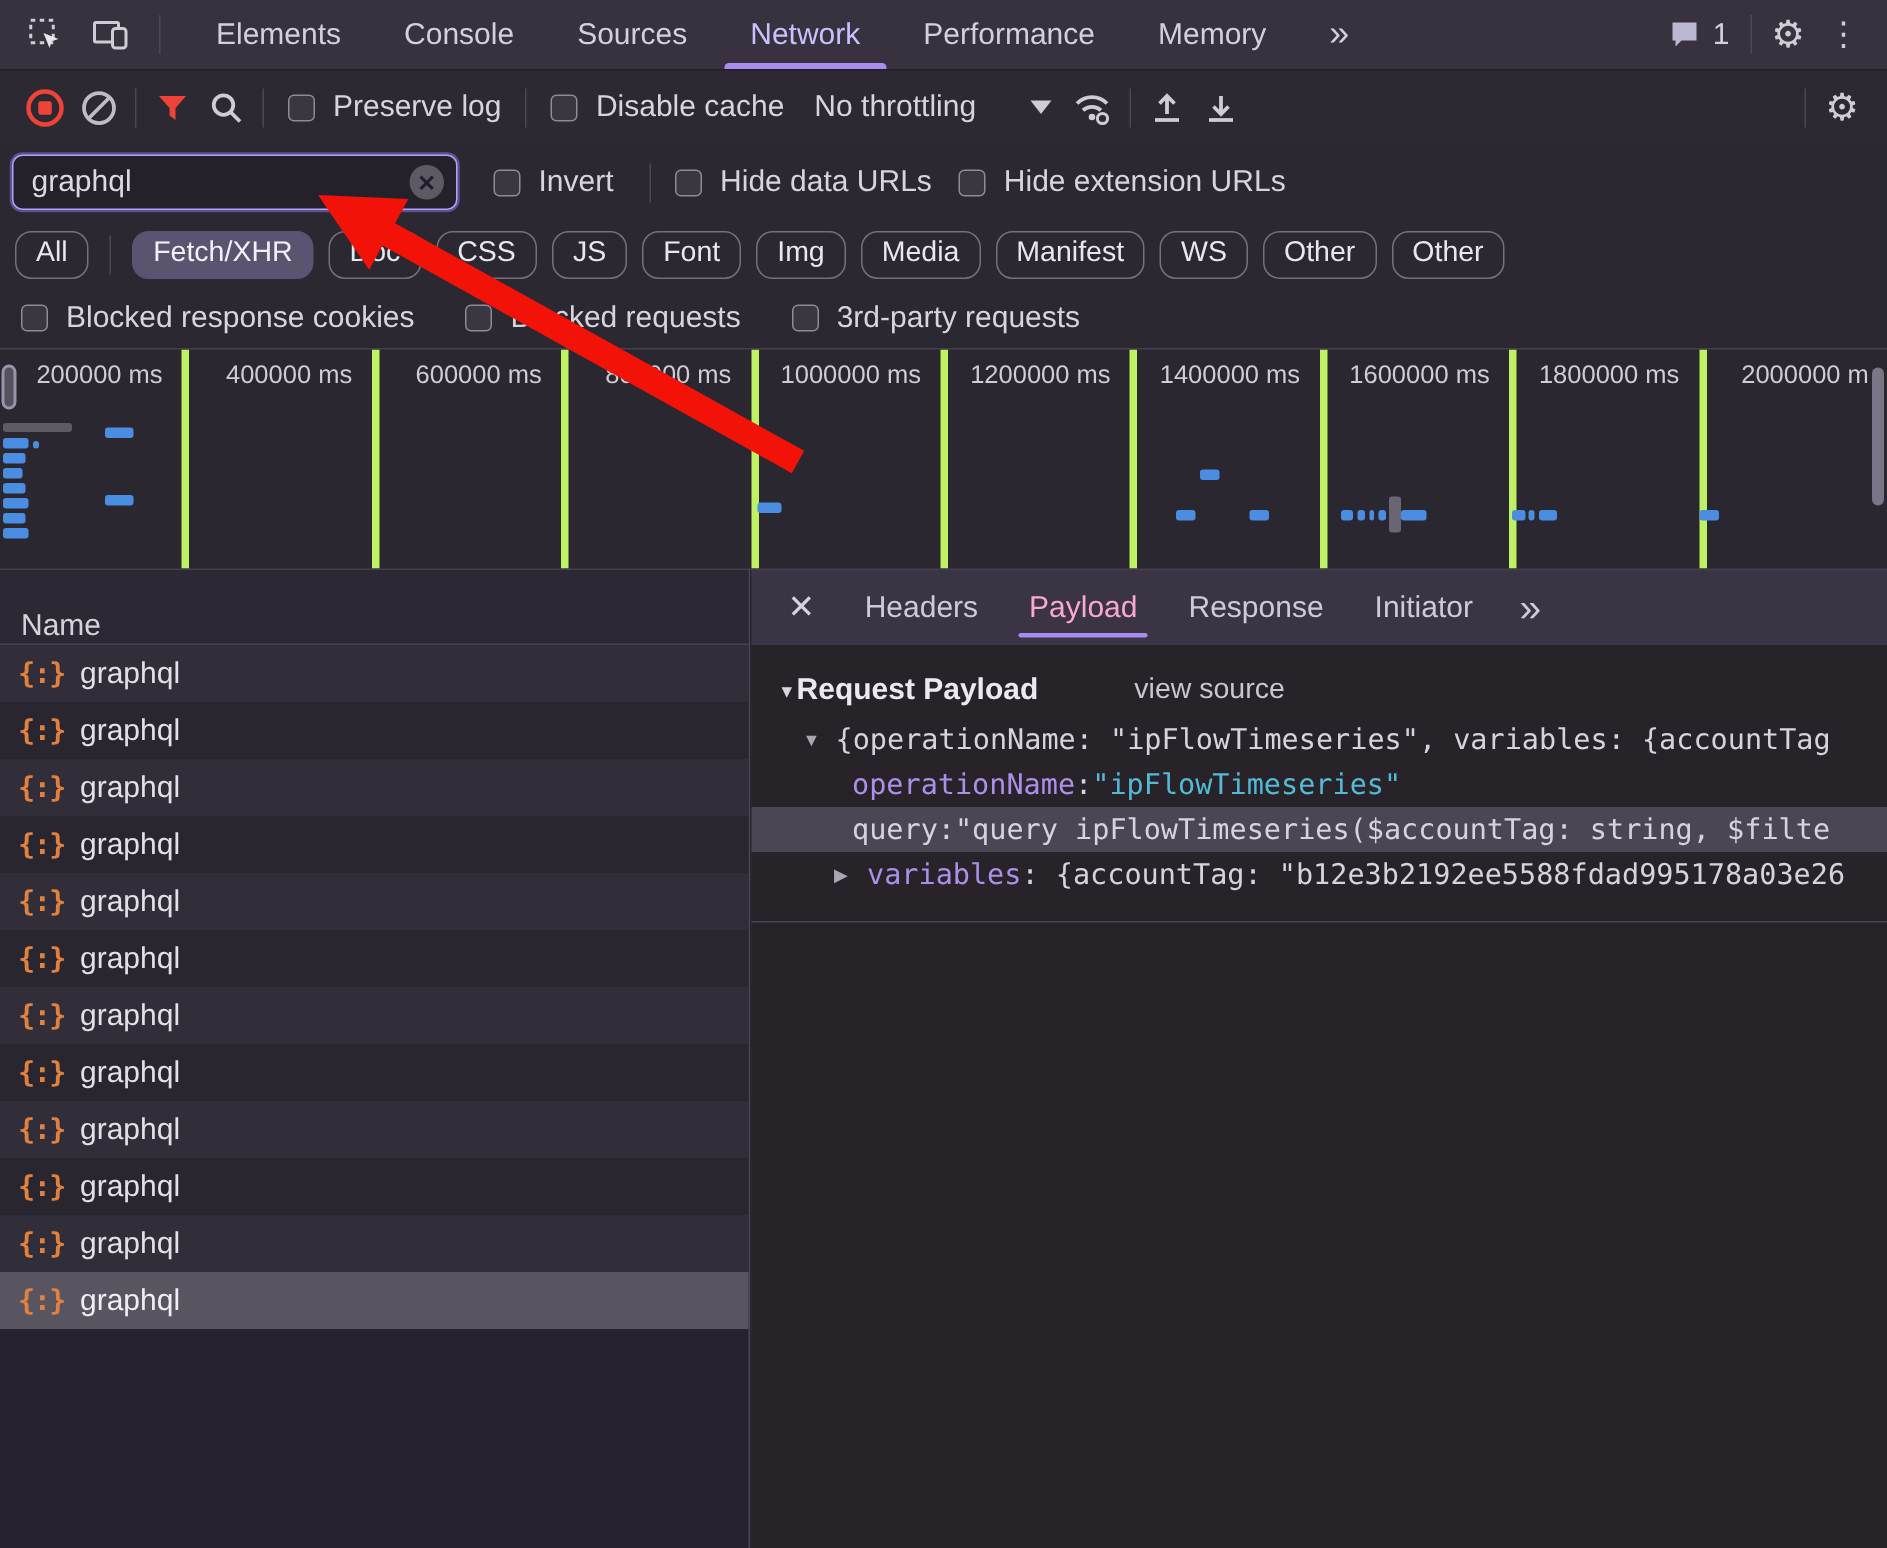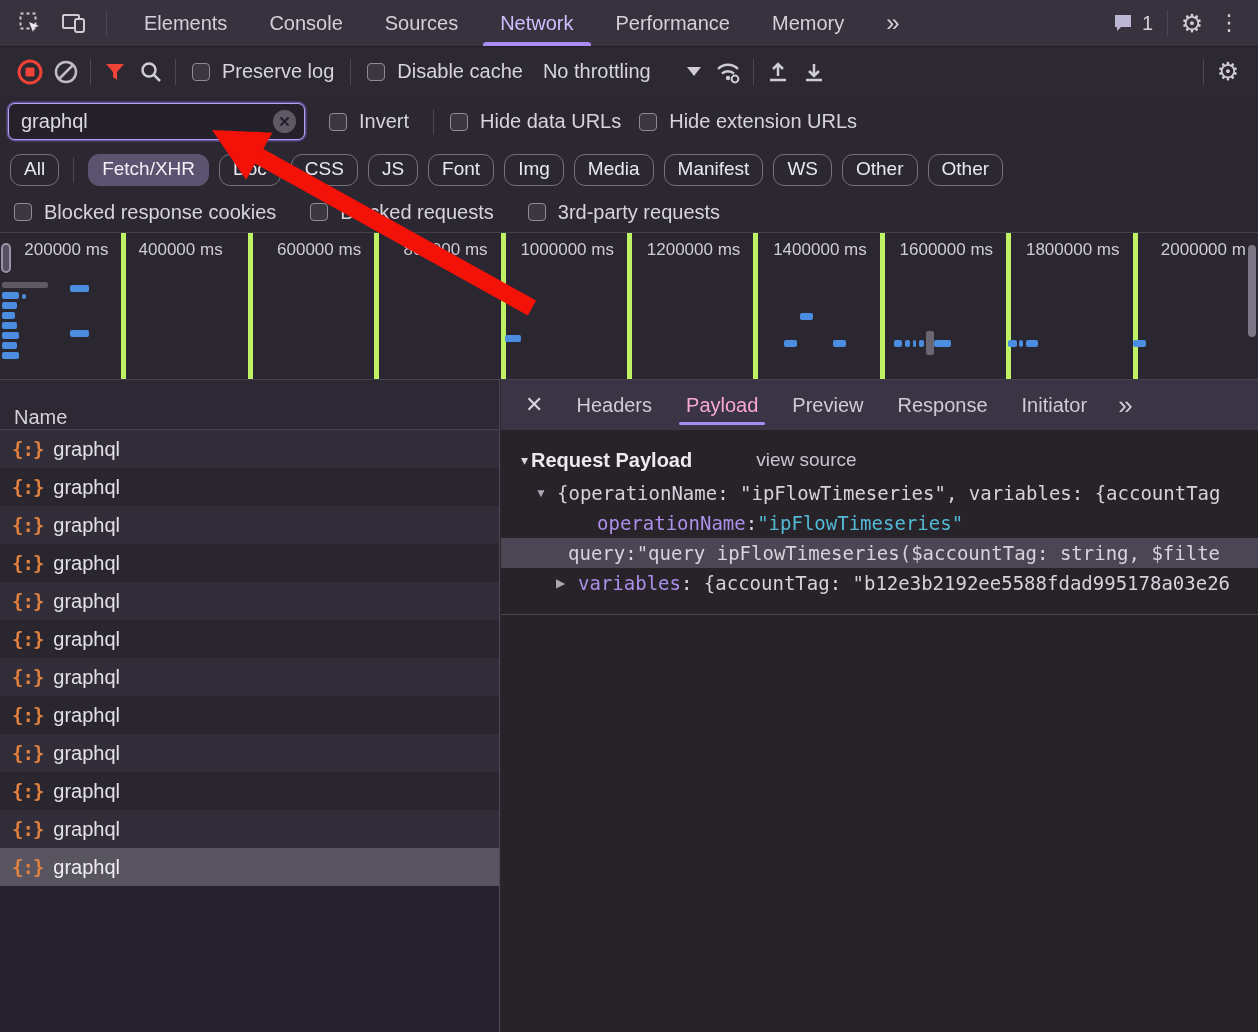--- a/index.html
+++ b/index.html
@@ -267,21 +267,21 @@
       </label>
       <label class="cb-group">
         <span class="cb"></span>
         <span>3rd-party requests</span>
       </label>
     </div>
 
   <div class="timeline" id="timeline">
     <div class="tl-cells" id="tl-cells">
         <div class="tl-cell" style="width: 126.4px;">200000 ms</div>
-        <div class="tl-cell" style="width: 126.4px; text-align: center;">400000 ms</div>
+        <div class="tl-cell" style="width: 126.4px;">400000 ms</div>
         <div class="tl-cell" style="width: 126.4px;">600000 ms</div>
         <div class="tl-cell" style="width: 126.4px;">800000 ms</div>
         <div class="tl-cell" style="width: 126.4px;">1000000 ms</div>
         <div class="tl-cell" style="width: 126.4px;">1200000 ms</div>
         <div class="tl-cell" style="width: 126.4px;">1400000 ms</div>
         <div class="tl-cell" style="width: 126.4px;">1600000 ms</div>
         <div class="tl-cell" style="width: 126.4px;">1800000 ms</div>
         <div class="tl-cell" style="width: 126.4px;">2000000 m</div>
       </div>
     <span class="tl-handle"></span>
@@ -368,38 +368,37 @@
         </div>
       </div>
   </div>
 
   <div class="right-panel">
     <div class="detail-tabs">
       <span class="close-x">✕</span>
       <div id="detail-tabs-container" style="display:flex; height:100%;">
           <div class="detail-tab">Headers</div>
           <div class="detail-tab active">Payload</div>
-          <div class="detail-tab">Preview</div>
           <div class="detail-tab">Response</div>
           <div class="detail-tab">Initiator</div>
         </div>
       <span class="more-tabs" style="letter-spacing:-3px;">»</span>
     </div>
     <div class="payload">
       <div class="pl-header">
         <span class="tri">▾</span>
         <span class="pl-title">Request Payload</span>
         <span class="pl-viewsrc">view source</span>
       </div>
       <div id="payload-lines">
           <div class="pl-line" style="padding-left: 34px;">
             <span class="pl-exp">▼</span>
             <span class="seg-plain">{operationName: "ipFlowTimeseries", variables: {accountTag</span>
           </div>
-          <div class="pl-line" style="padding-left: 67px; margin-left: 29px;">
+          <div class="pl-line" style="padding-left: 67px;">
             <span class="seg-key">operationName</span>
             <span class="seg-plain">: </span>
             <span class="seg-string">"ipFlowTimeseries"</span>
           </div>
           <div class="pl-line hl" style="padding-left: 67px;">
             <span class="seg-plain">query: </span>
             <span class="seg-plain">"query ipFlowTimeseries($accountTag: string, $filte</span>
           </div>
           <div class="pl-line" style="padding-left: 55px;">
             <span class="pl-exp">▶</span>

